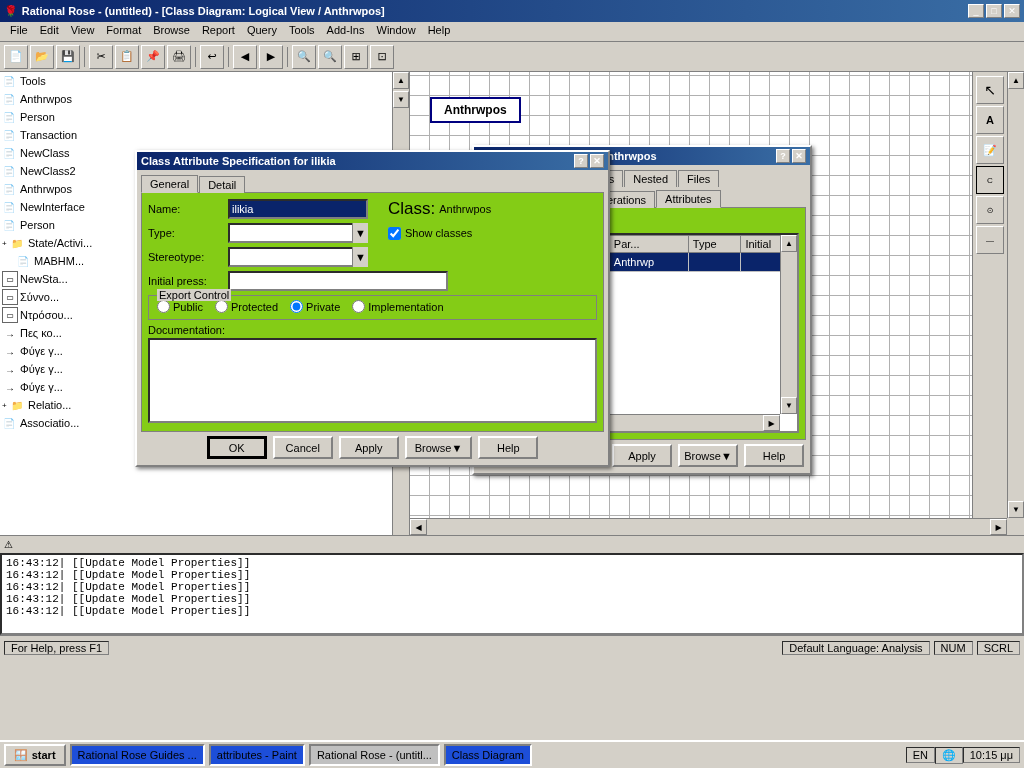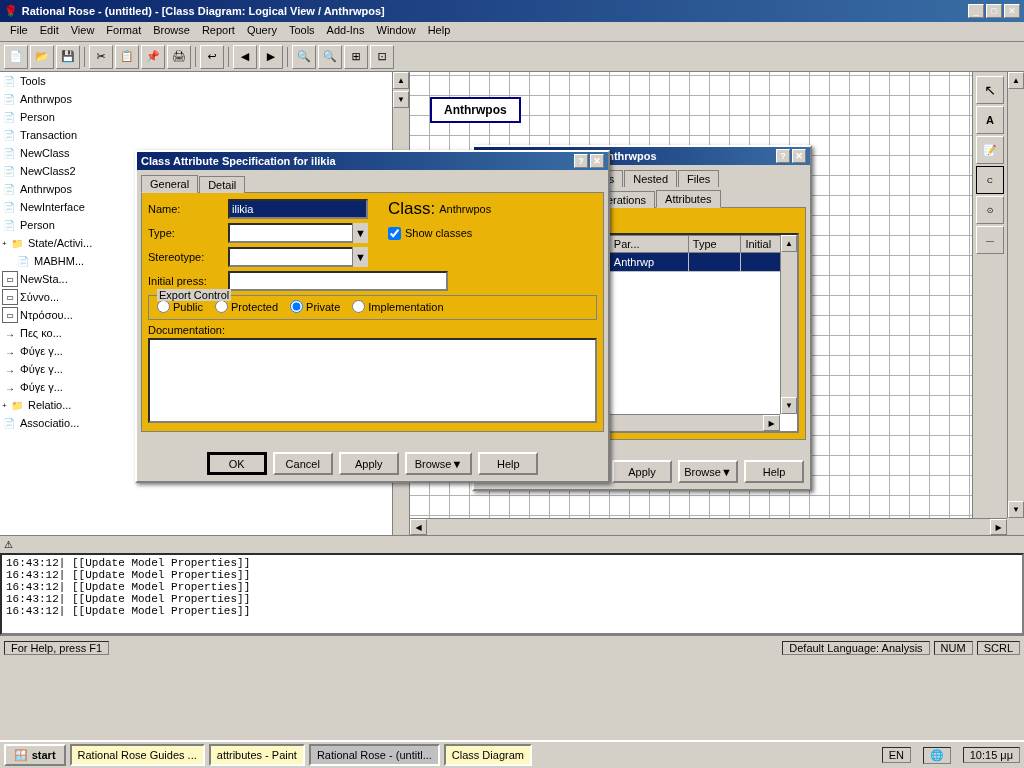--- a/index.html
+++ b/index.html
@@ -34,21 +34,21 @@
     .dialog { position: absolute; background: #d4d0c8; border: 2px solid; border-color: #ffffff #808080 #808080 #ffffff; box-shadow: 2px 2px 4px rgba(0,0,0,0.5); }
     .dialog-title { background: linear-gradient(to right, #0a246a, #3a6ea5); color: white; height: 18px; display: flex; align-items: center; justify-content: space-between; padding: 0 4px; font-size: 11px; font-weight: bold; }
     .dialog-title-controls { display: flex; gap: 2px; }
     .dialog-close-btn { width: 14px; height: 14px; background: #d4d0c8; border: 1px solid; border-color: #ffffff #808080 #808080 #ffffff; font-size: 9px; display: flex; align-items: center; justify-content: center; cursor: pointer; }
     .dialog-help-btn { width: 14px; height: 14px; background: #d4d0c8; border: 1px solid; border-color: #ffffff #808080 #808080 #ffffff; font-size: 9px; display: flex; align-items: center; justify-content: center; cursor: pointer; }
     
     
     .tab-row { display: flex; align-items: flex-end; padding: 4px 4px 0; gap: 1px; }
     .tab { padding: 2px 8px; font-size: 11px; background: #d4d0c8; border: 1px solid #808080; border-bottom: none; cursor: pointer; position: relative; top: 1px; }
     .tab.active { background: #d4d0c8; border-bottom: 1px solid #d4d0c8; z-index: 1; font-weight: normal; }
-    .tab-content { border: 1px solid #808080; background: #eab308; padding: 6px; margin: 0 4px 16px; }
+    .tab-content { border: 1px solid #808080; background: #84cc16; padding: 6px; margin: 0 4px 0; }
     
     
     .form-row { display: flex; align-items: center; margin-bottom: 4px; }
     .form-label { width: 80px; font-size: 11px; }
     .form-input { height: 20px; border: 2px inset #808080; background: white; font-size: 11px; padding: 0 2px; }
     
     .checkbox-row { display: flex; align-items: center; gap: 4px; font-size: 11px; margin-bottom: 4px; }
     
     
     .group-box { border: 1px solid #808080; padding: 4px 8px 6px; margin: 4px 0; position: relative; }
@@ -74,21 +74,21 @@
     .log-area { background: white; border: 2px inset #808080; height: 100px; overflow: hidden; padding: 2px 4px; font-size: 11px; font-family: monospace; }
     .log-line { white-space: nowrap; }
     
     
     .status-bar { background: #d4d0c8; height: 25px; display: flex; align-items: center; padding: 0 4px; border-top: 1px solid #808080; font-size: 11px; gap: 4px; }
     .status-section { border: 1px inset #808080; padding: 1px 6px; height: 14px; display: flex; align-items: center; }
     
     
     .taskbar { background: #d4d0c8; height: 28px; display: flex; align-items: center; padding: 0 4px; gap: 4px; border-top: 2px solid #ffffff; position: absolute; bottom: 0; width: 100%; }
     .start-btn { background: #d4d0c8; border: 2px solid; border-color: #ffffff #808080 #808080 #ffffff; height: 22px; padding: 0 8px; font-size: 11px; font-weight: bold; display: flex; align-items: center; gap: 4px; cursor: pointer; }
-    .taskbar-item { background: #fef9c3; border: 2px solid; border-color: #808080 #ffffff #ffffff #808080; height: 22px; padding: 0 6px; font-size: 11px; display: flex; align-items: center; cursor: pointer; max-width: 160px; overflow: hidden; white-space: nowrap; }
+    .taskbar-item { background: #1d4ed8; border: 2px solid; border-color: #808080 #ffffff #ffffff #808080; height: 22px; padding: 0 6px; font-size: 11px; display: flex; align-items: center; cursor: pointer; max-width: 160px; overflow: hidden; white-space: nowrap; }
     .taskbar-item.active { border-color: #808080 #ffffff #ffffff #808080; background: #c0c0c0; }
     .clock { margin-left: auto; border: 1px inset #808080; padding: 1px 6px; font-size: 11px; }
     
     
     .text-selected { background: #0a246a; color: white; }
     
     
     .canvas-scroll-v { position: absolute; right: 0; top: 0; bottom: 17px; width: 17px; background: #d4d0c8; border-left: 1px solid #808080; }
     .canvas-scroll-h { position: absolute; bottom: 0; left: 0; right: 17px; height: 17px; background: #d4d0c8; border-top: 1px solid #808080; }
     
@@ -314,21 +314,21 @@
     </div>
     <div class="taskbar-item">
       <span>attributes - Paint</span>
     </div>
     <div class="taskbar-item active">
       <span>Rational Rose - (untitl...</span>
     </div>
     <div class="taskbar-item">
       <span>Class Diagram</span>
     </div>
-    <div style="margin-left:auto; display:flex; align-items:center; gap:12px;">
+    <div style="margin-left:auto; display:flex; align-items:center; gap:0;">
       <div style="border:1px inset #808080; padding: 1px 6px; font-size:11px;">
         <span>EN</span>
       </div>
       <div style="border:1px inset #808080; padding: 1px 6px; font-size:11px; display:flex; align-items:center; gap:3px;">
         <span>🌐</span>
       </div>
       <div class="clock">
         <span>10:15 μμ</span>
       </div>
     </div>

